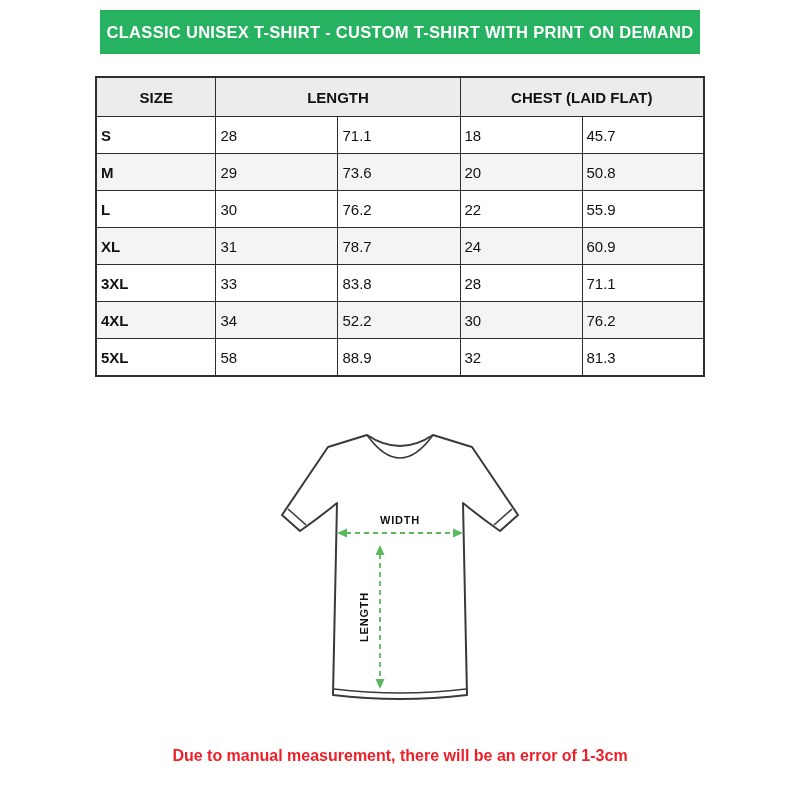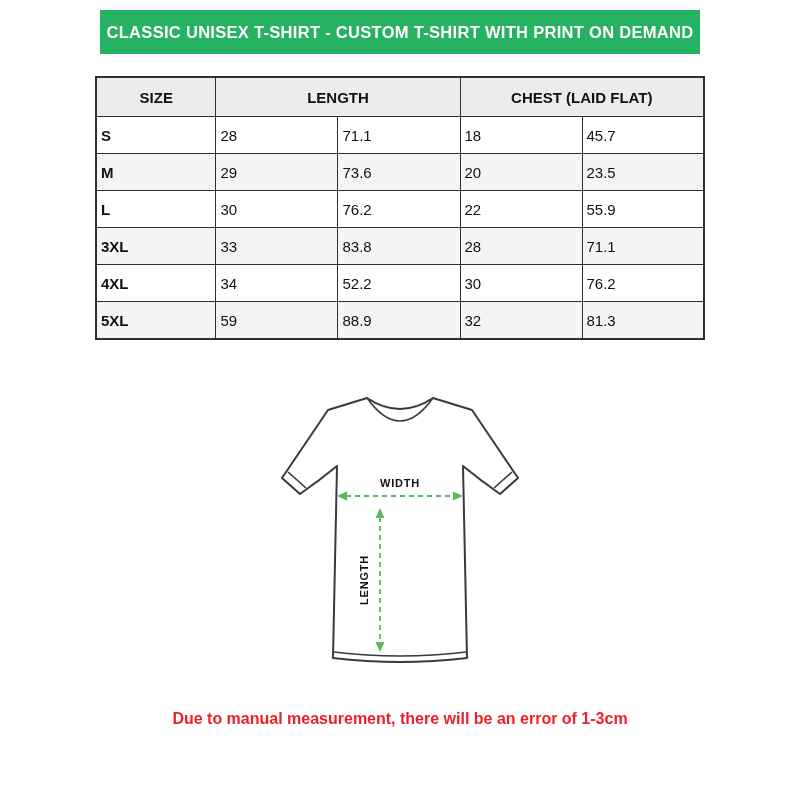--- a/index.html
+++ b/index.html
@@ -136,46 +136,53 @@
           <td>28</td>
           <td>71.1</td>
           <td>18</td>
           <td>45.7</td>
         </tr>
         <tr>
           <td class="size-cell">M</td>
           <td>29</td>
           <td>73.6</td>
           <td>20</td>
-          <td>23.5</td>
+          <td>50.8</td>
         </tr>
         <tr>
           <td class="size-cell">L</td>
           <td>30</td>
           <td>76.2</td>
           <td>22</td>
           <td>55.9</td>
         </tr>
         <tr>
+          <td class="size-cell">XL</td>
+          <td>31</td>
+          <td>78.7</td>
+          <td>24</td>
+          <td>60.9</td>
+        </tr>
+        <tr>
           <td class="size-cell">3XL</td>
           <td>33</td>
           <td>83.8</td>
           <td>28</td>
           <td>71.1</td>
         </tr>
         <tr>
           <td class="size-cell">4XL</td>
           <td>34</td>
           <td>52.2</td>
           <td>30</td>
           <td>76.2</td>
         </tr>
         <tr>
           <td class="size-cell">5XL</td>
-          <td>59</td>
+          <td>58</td>
           <td>88.9</td>
           <td>32</td>
           <td>81.3</td>
         </tr>
       </tbody>
   </table>
 
   <div class="diagram-wrap">
     <svg width="320" height="312" viewBox="0 0 320 312">
 

